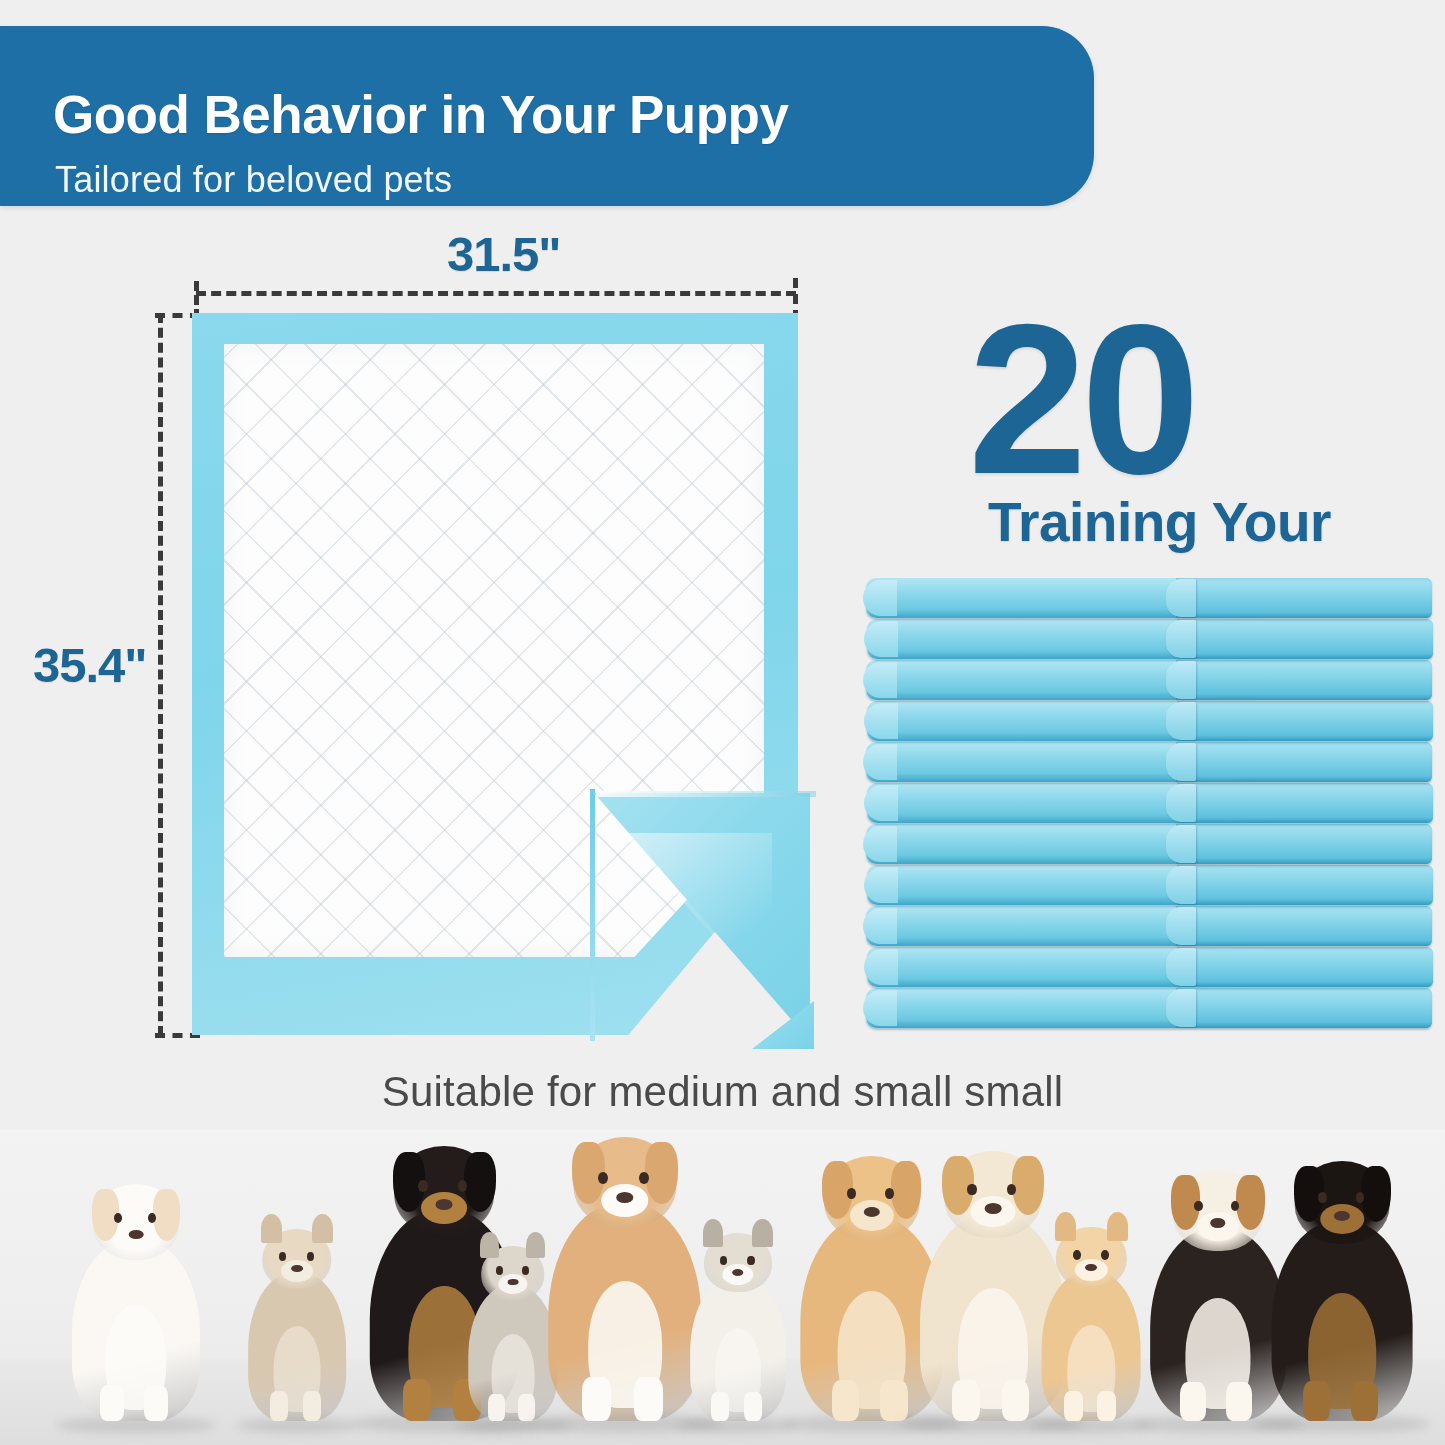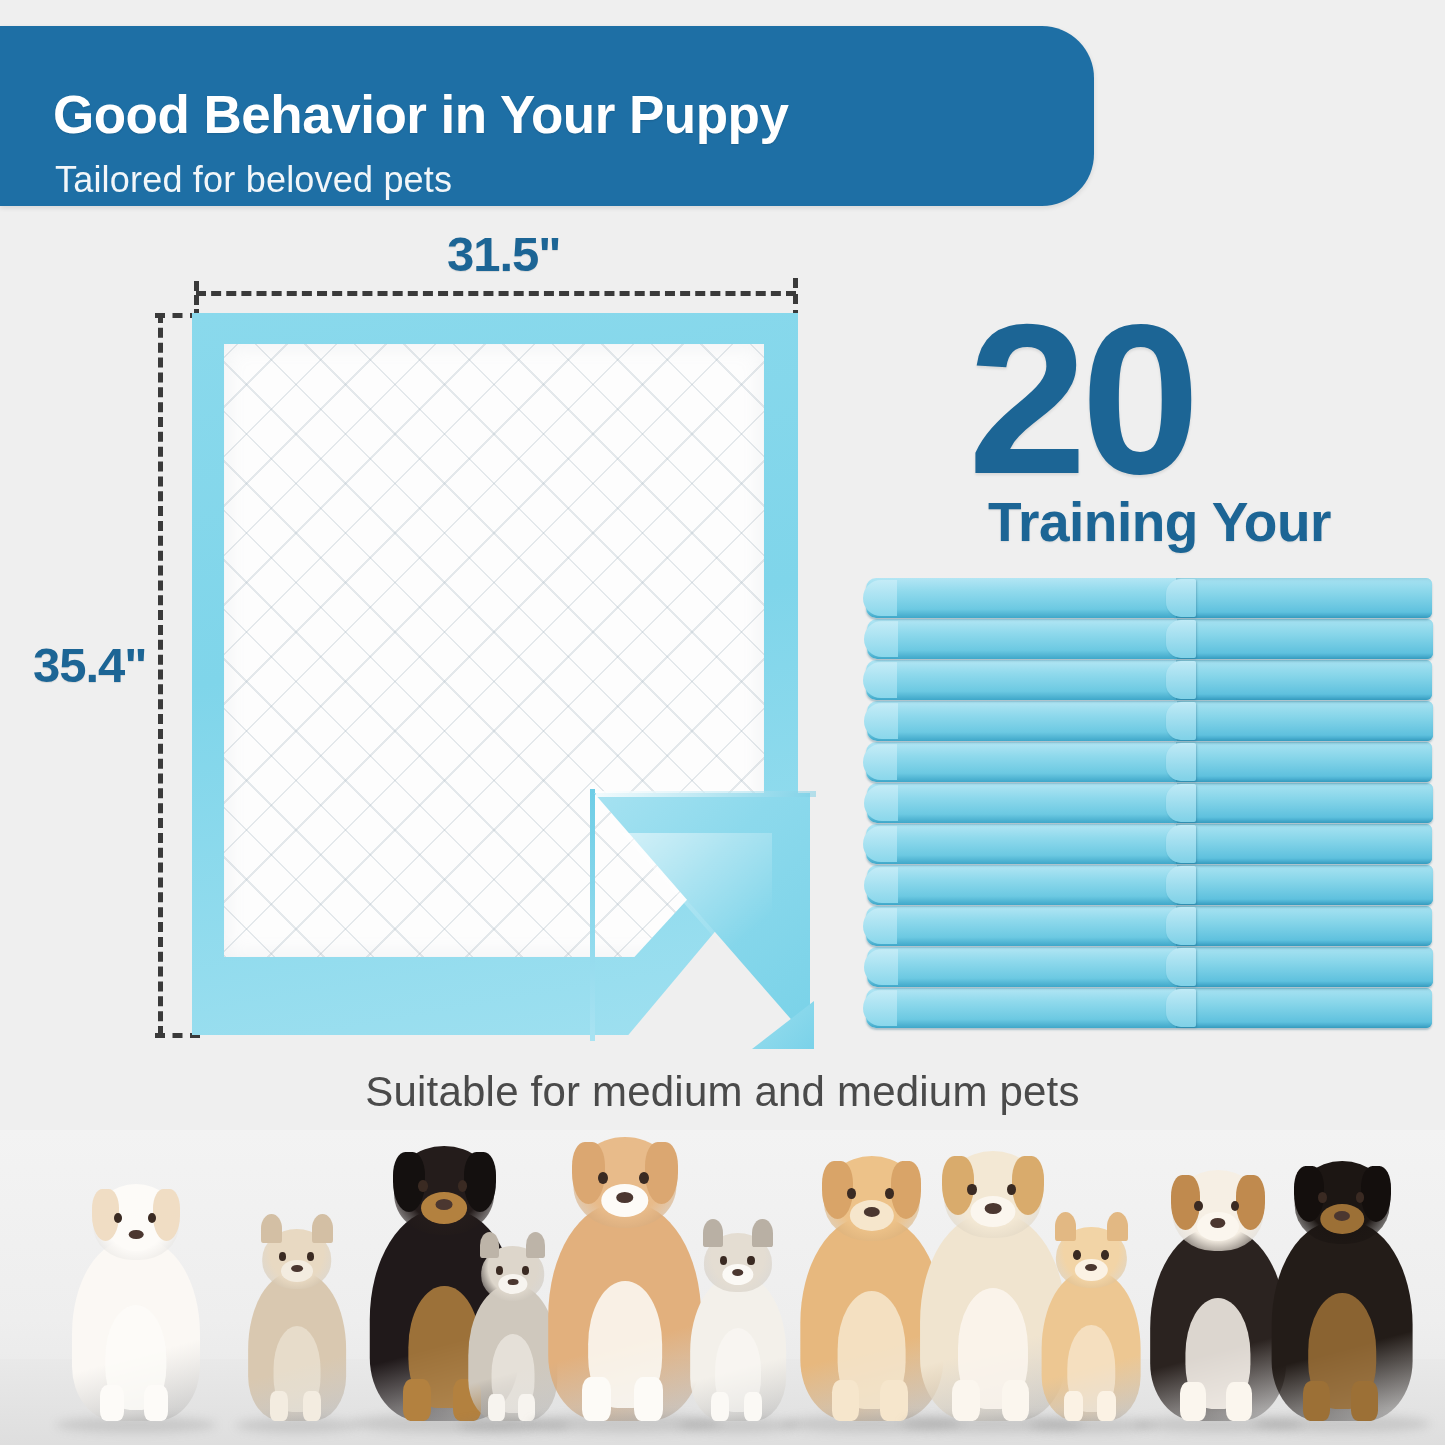--- a/index.html
+++ b/index.html
@@ -238,21 +238,21 @@
       <div class="stack-layer" style="top: 287px; z-index: 4; left: 1px;"></div>
       <div class="stack-fold-notch" style="top: 288px; right: 236px; z-index: 24;"></div>
       <div class="stack-layer" style="top: 328px; z-index: 3; left: 0px;"></div>
       <div class="stack-fold-notch" style="top: 329px; right: 236px; z-index: 23;"></div>
       <div class="stack-layer" style="top: 369px; z-index: 2; left: 1px;"></div>
       <div class="stack-fold-notch" style="top: 370px; right: 236px; z-index: 22;"></div>
       <div class="stack-layer" style="top: 410px; z-index: 1; left: 0px;"></div>
       <div class="stack-fold-notch" style="top: 411px; right: 236px; z-index: 21;"></div>
     </div>
 
-  <div id="pets-caption">Suitable for medium and medium pets</div>
+  <div id="pets-caption">Suitable for medium and small small</div>
 
   <div id="pets-strip">
     <div id="pets-floor"></div>
   <div class="pet" style="left: 72px; width: 128px; height: 236.72px;">
         <div class="shadow" style="width: 160px; height: 16px;"></div>
         <div class="body" style="width: 128px; height: 182px; background: linear-gradient(165deg, rgb(251, 248, 244) 0%, rgb(251, 248, 244) 62%, rgba(0, 0, 0, 0.12) 100%);"></div>
         <div class="chest" style="width: 61.44px; height: 105.56px; bottom: 10.92px; background: rgb(253, 251, 248); opacity: 0.85;"></div>
         <div class="leg" style="width: 24.32px; height: 36.4px; background: rgb(253, 251, 248); left: 28.16px;"></div>
         <div class="leg" style="width: 24.32px; height: 36.4px; background: rgb(253, 251, 248); left: 71.68px;"></div>
         <div class="head" style="width: 86px; height: 76px; top: 0px; background: radial-gradient(at 50% 38%, rgb(253, 251, 248) 55%, rgba(0, 0, 0, 0.1) 100%);"></div>

